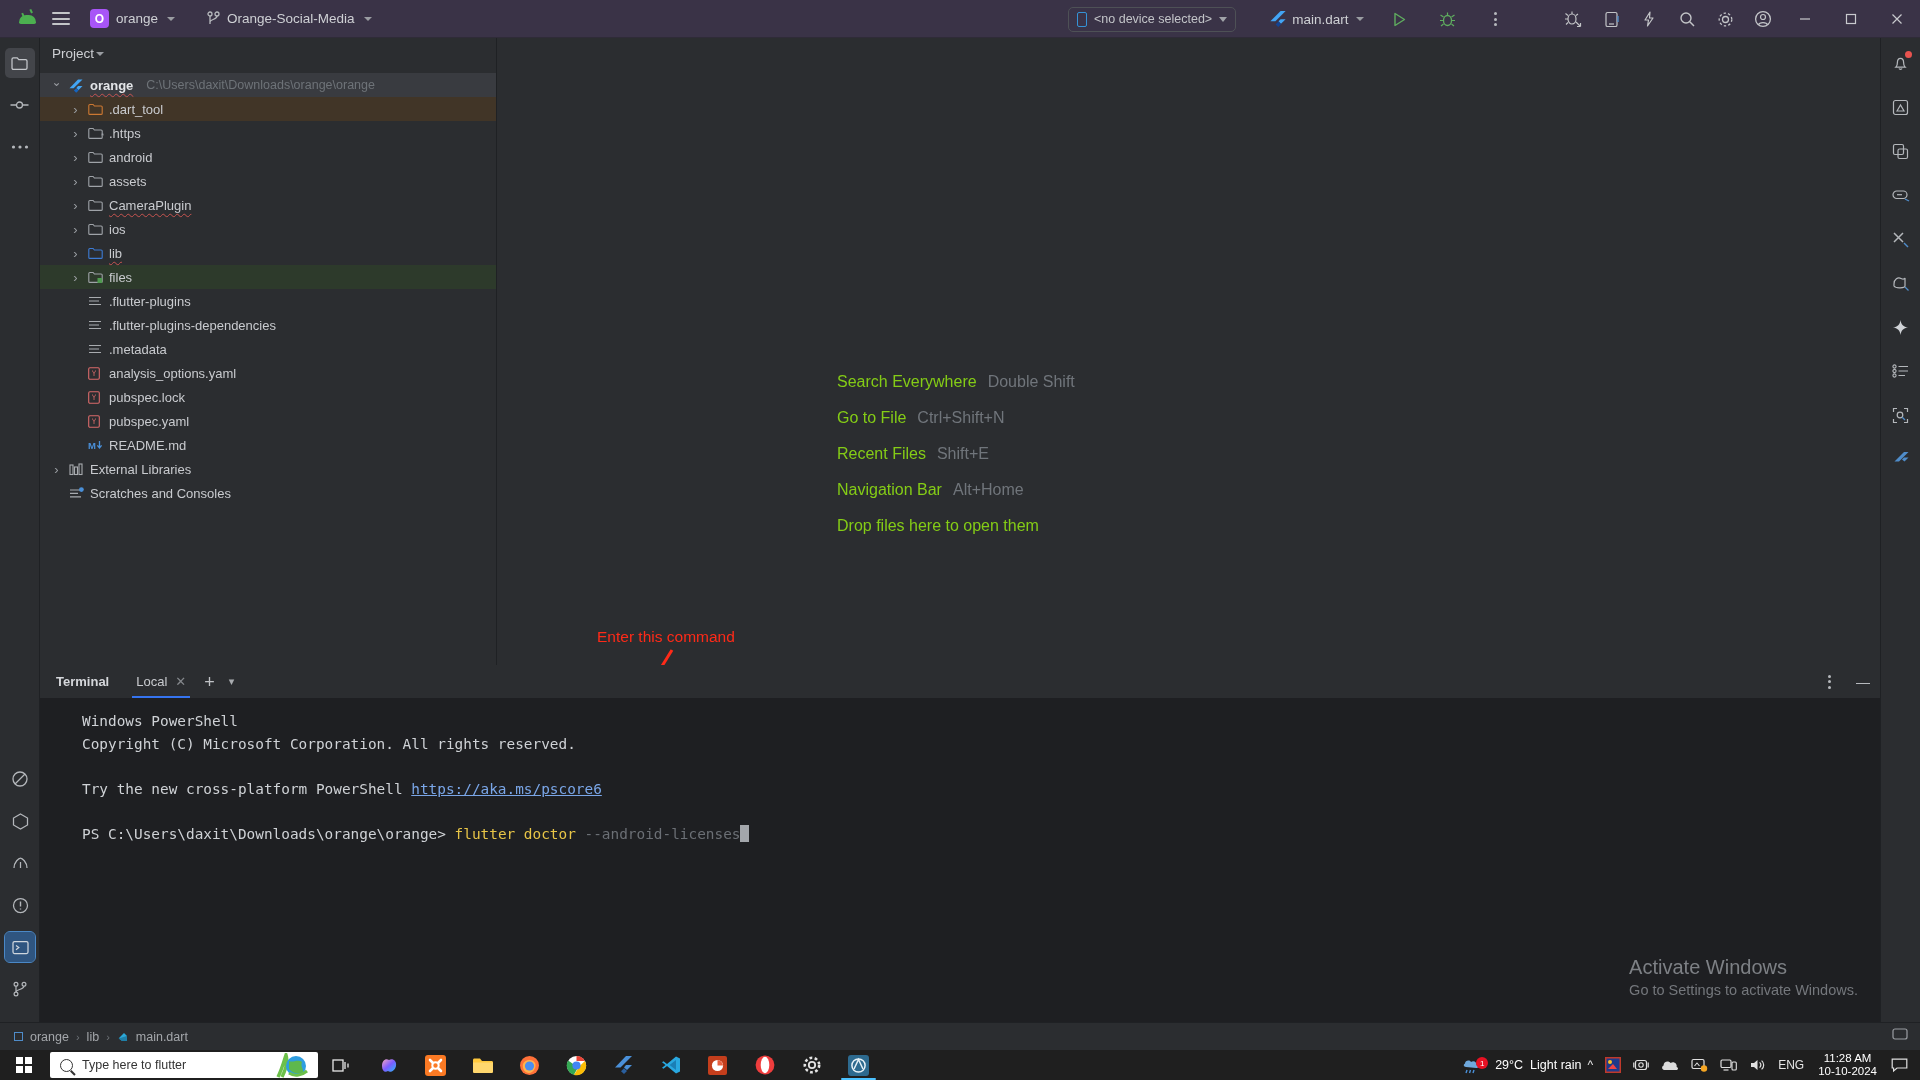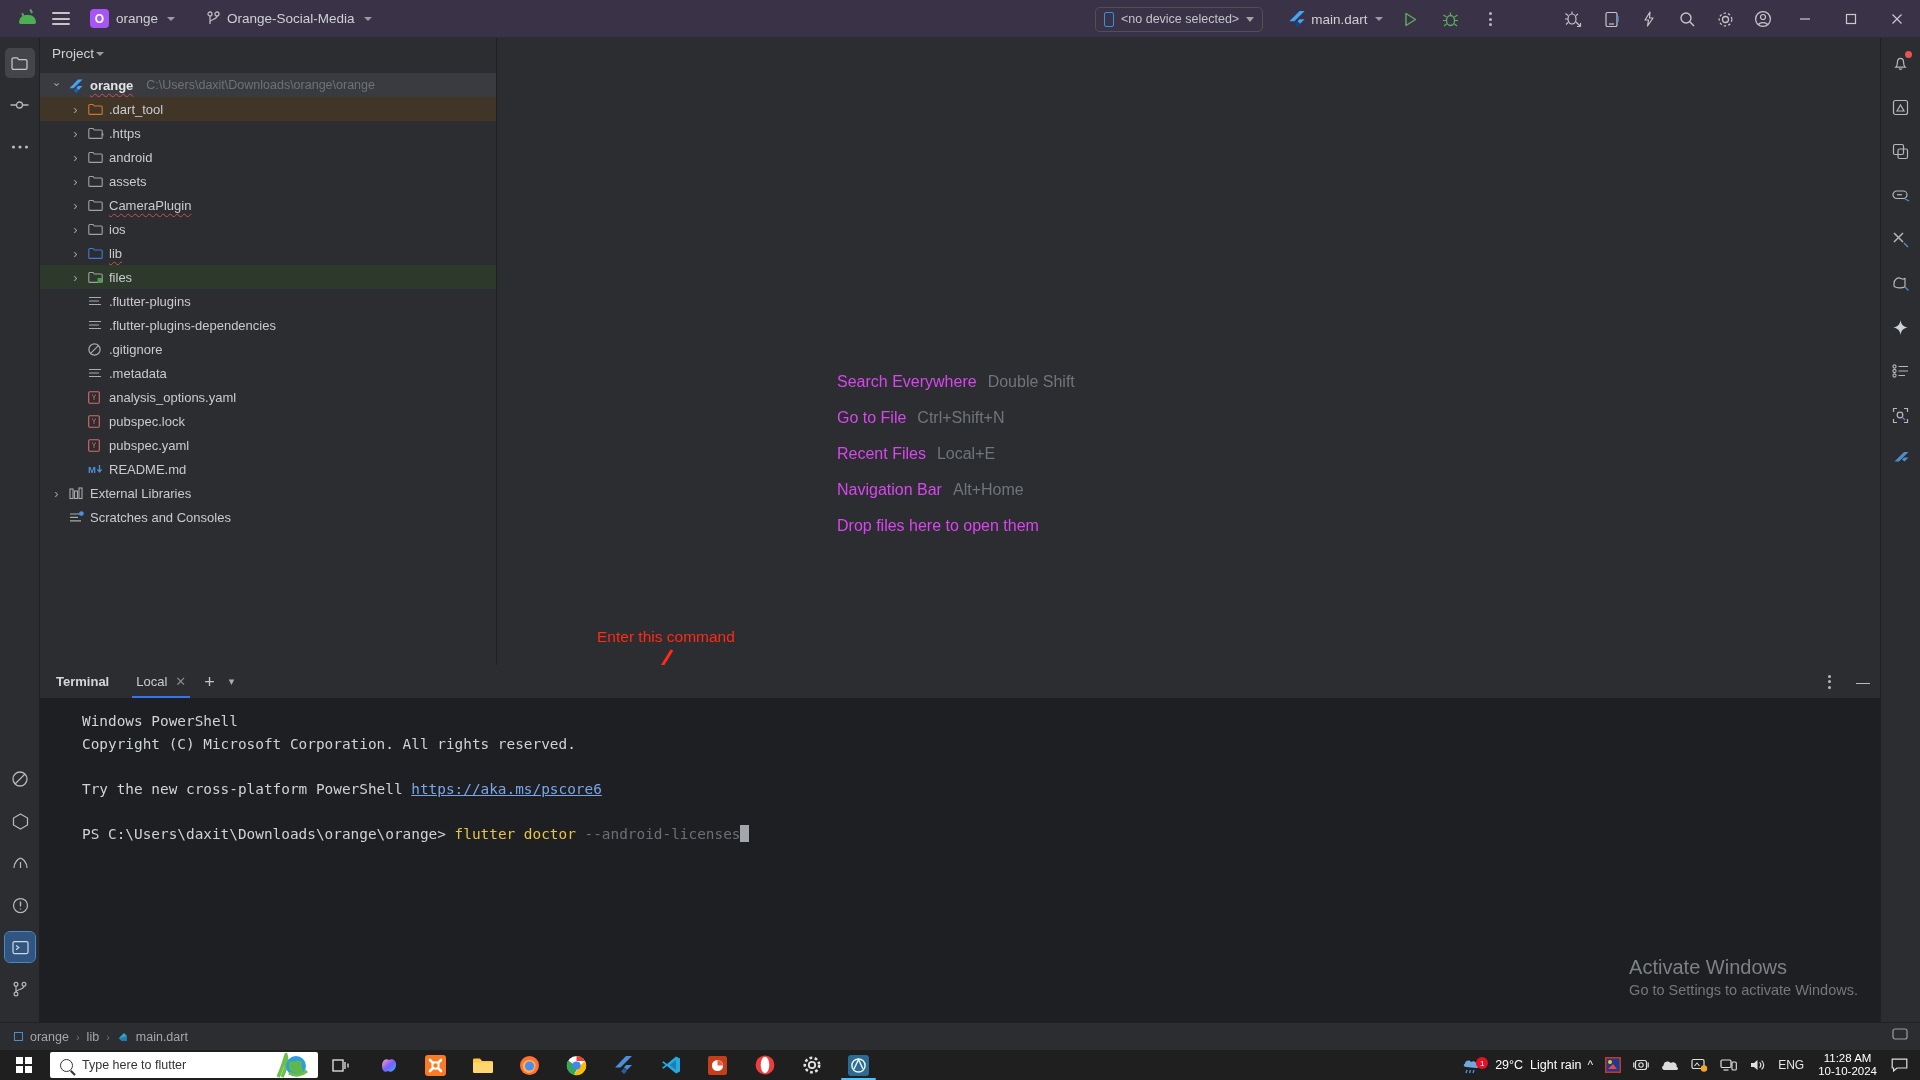--- a/index.html
+++ b/index.html
@@ -44,21 +44,21 @@
     color:#fff; font-size:12px; font-weight:700; display:flex;
     align-items:center; justify-content:center;
   }
   .tb-text{ color:#ced0d4; font-size:13.5px; }
   .chev{ width:0;height:0;border-left:4px solid transparent;border-right:4px solid transparent;
          border-top:4.5px solid #9a9da2; display:inline-block; margin-left:2px;}
   .branch-chip{ display:flex; align-items:center; gap:7px; margin-left:18px; padding:3px 6px; border-radius:5px;}
   .branch-ico{ width:14px; height:15px; position:relative; }
   .branch-ico svg{ display:block; }
 
-  .tb-center{ position:absolute; left:1095px; top:0; height:38px; display:flex; align-items:center; gap:4px; }
+  .tb-center{ position:absolute; left:1068px; top:0; height:38px; display:flex; align-items:center; gap:12px; }
   .device-sel{
     display:flex; align-items:center; gap:7px;
     border:1px solid #4e5156; border-radius:5px; padding:3px 8px; height:25px;
   }
   .phone-ico{ width:10px; height:15px; border:1.6px solid #3592d6; border-radius:2px; }
   .device-sel .tb-text{ font-size:12.5px; color:#c2c4c8;}
   .tri-down{ width:0;height:0;border-left:4.5px solid transparent;border-right:4.5px solid transparent;border-top:5px solid #a0a3a8;}
   .run-cfg{ display:flex; align-items:center; gap:6px; margin-left:22px;}
   .flutter-ico{ width:16px; height:17px; }
   .play-wrap{ width:26px;height:26px;display:flex;align-items:center;justify-content:center;margin-left:10px;}
@@ -118,21 +118,21 @@
   .folder{ width:15px; height:12px; position:relative; flex:0 0 auto;}
   .folder svg{display:block;}
 
   
   .editor{
     position:absolute; left:497px; top:38px; width:1383px; height:627px;
     background:#2b2d30;
   }
   .hints{ position:absolute; left:340px; top:335px; }
   .hint-row{ height:36px; display:flex; align-items:baseline; gap:11px; }
-  .hint-a{ color:#d946ef; font-size:16px; }
+  .hint-a{ color:#84cc16; font-size:16px; }
   .hint-b{ color:#70757b; font-size:16px; }
 
   
   .ann-text{
     position:absolute; left:597px; top:628px; color:#ff2a18;
     font-size:15.5px; font-family:"Liberation Sans", sans-serif;
   }
   .ann-svg{ position:absolute; left:0; top:0; pointer-events:none;}
 
   
@@ -564,30 +564,20 @@
           <span class="folder" style="position: relative;">
             <svg width="14" height="12" viewBox="0 0 14 12">
               <path d="M1 2.5 L13 2.5 M1 6 L11 6 M1 9.5 L13 9.5" stroke="#a8abaf" stroke-width="1.2"></path>
             </svg>
           </span>
           <span class="nlabel">.flutter-plugins-dependencies</span>
         </div>
         <div class="node" style="padding-left: 29px;">
           <span class="arrow none"></span>
           <span class="folder" style="position: relative;">
-            <svg width="13" height="13" viewBox="0 0 13 13">
-              <circle cx="6.5" cy="6.5" r="5.6" fill="none" stroke="#a8abaf" stroke-width="1.2"></circle>
-              <path d="M2.6 10.4 L10.4 2.6" stroke="#a8abaf" stroke-width="1.2"></path>
-            </svg>
-          </span>
-          <span class="nlabel">.gitignore</span>
-        </div>
-        <div class="node" style="padding-left: 29px;">
-          <span class="arrow none"></span>
-          <span class="folder" style="position: relative;">
             <svg width="14" height="12" viewBox="0 0 14 12">
               <path d="M1 2.5 L13 2.5 M1 6 L11 6 M1 9.5 L13 9.5" stroke="#a8abaf" stroke-width="1.2"></path>
             </svg>
           </span>
           <span class="nlabel">.metadata</span>
         </div>
         <div class="node" style="padding-left: 29px;">
           <span class="arrow none"></span>
           <span class="folder" style="position: relative;">
             <svg width="12" height="13" viewBox="0 0 12 13">
@@ -656,21 +646,21 @@
         <div class="hint-row">
           <span class="hint-a">Search Everywhere</span>
           <span class="hint-b">Double Shift</span>
         </div>
         <div class="hint-row">
           <span class="hint-a">Go to File</span>
           <span class="hint-b">Ctrl+Shift+N</span>
         </div>
         <div class="hint-row">
           <span class="hint-a">Recent Files</span>
-          <span class="hint-b">Local+E</span>
+          <span class="hint-b">Shift+E</span>
         </div>
         <div class="hint-row">
           <span class="hint-a">Navigation Bar</span>
           <span class="hint-b">Alt+Home</span>
         </div>
         <div class="hint-row">
           <span class="hint-a">Drop files here to open them</span>
         </div>
       </div>
   </div>

